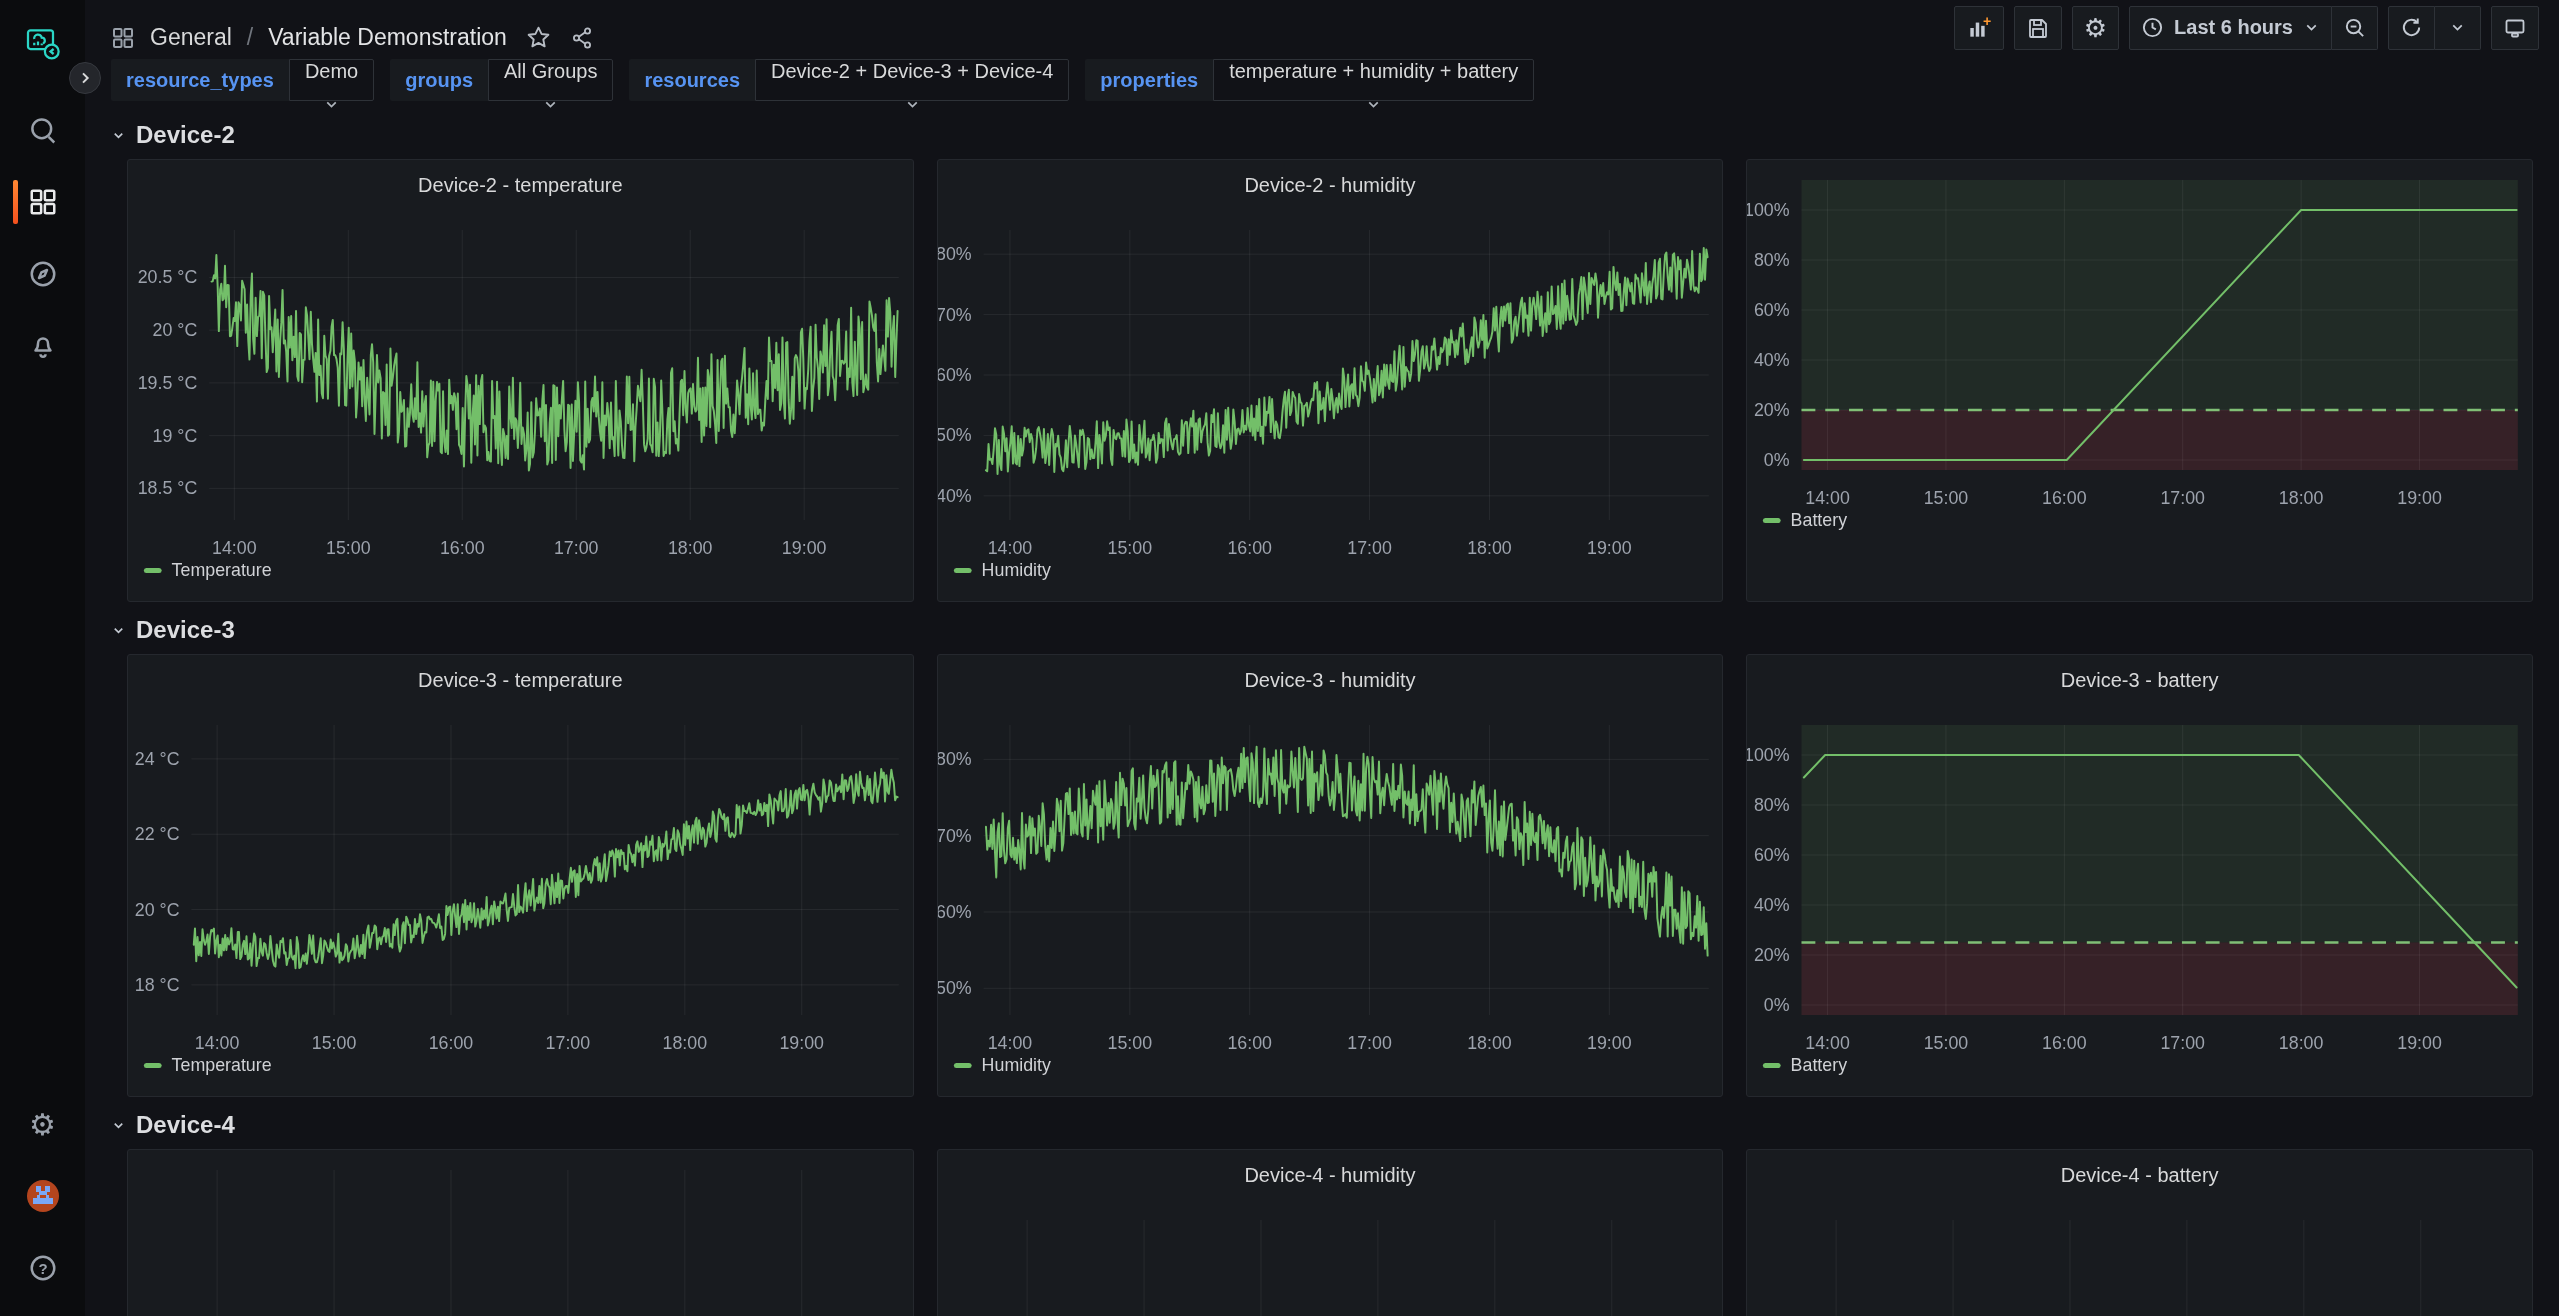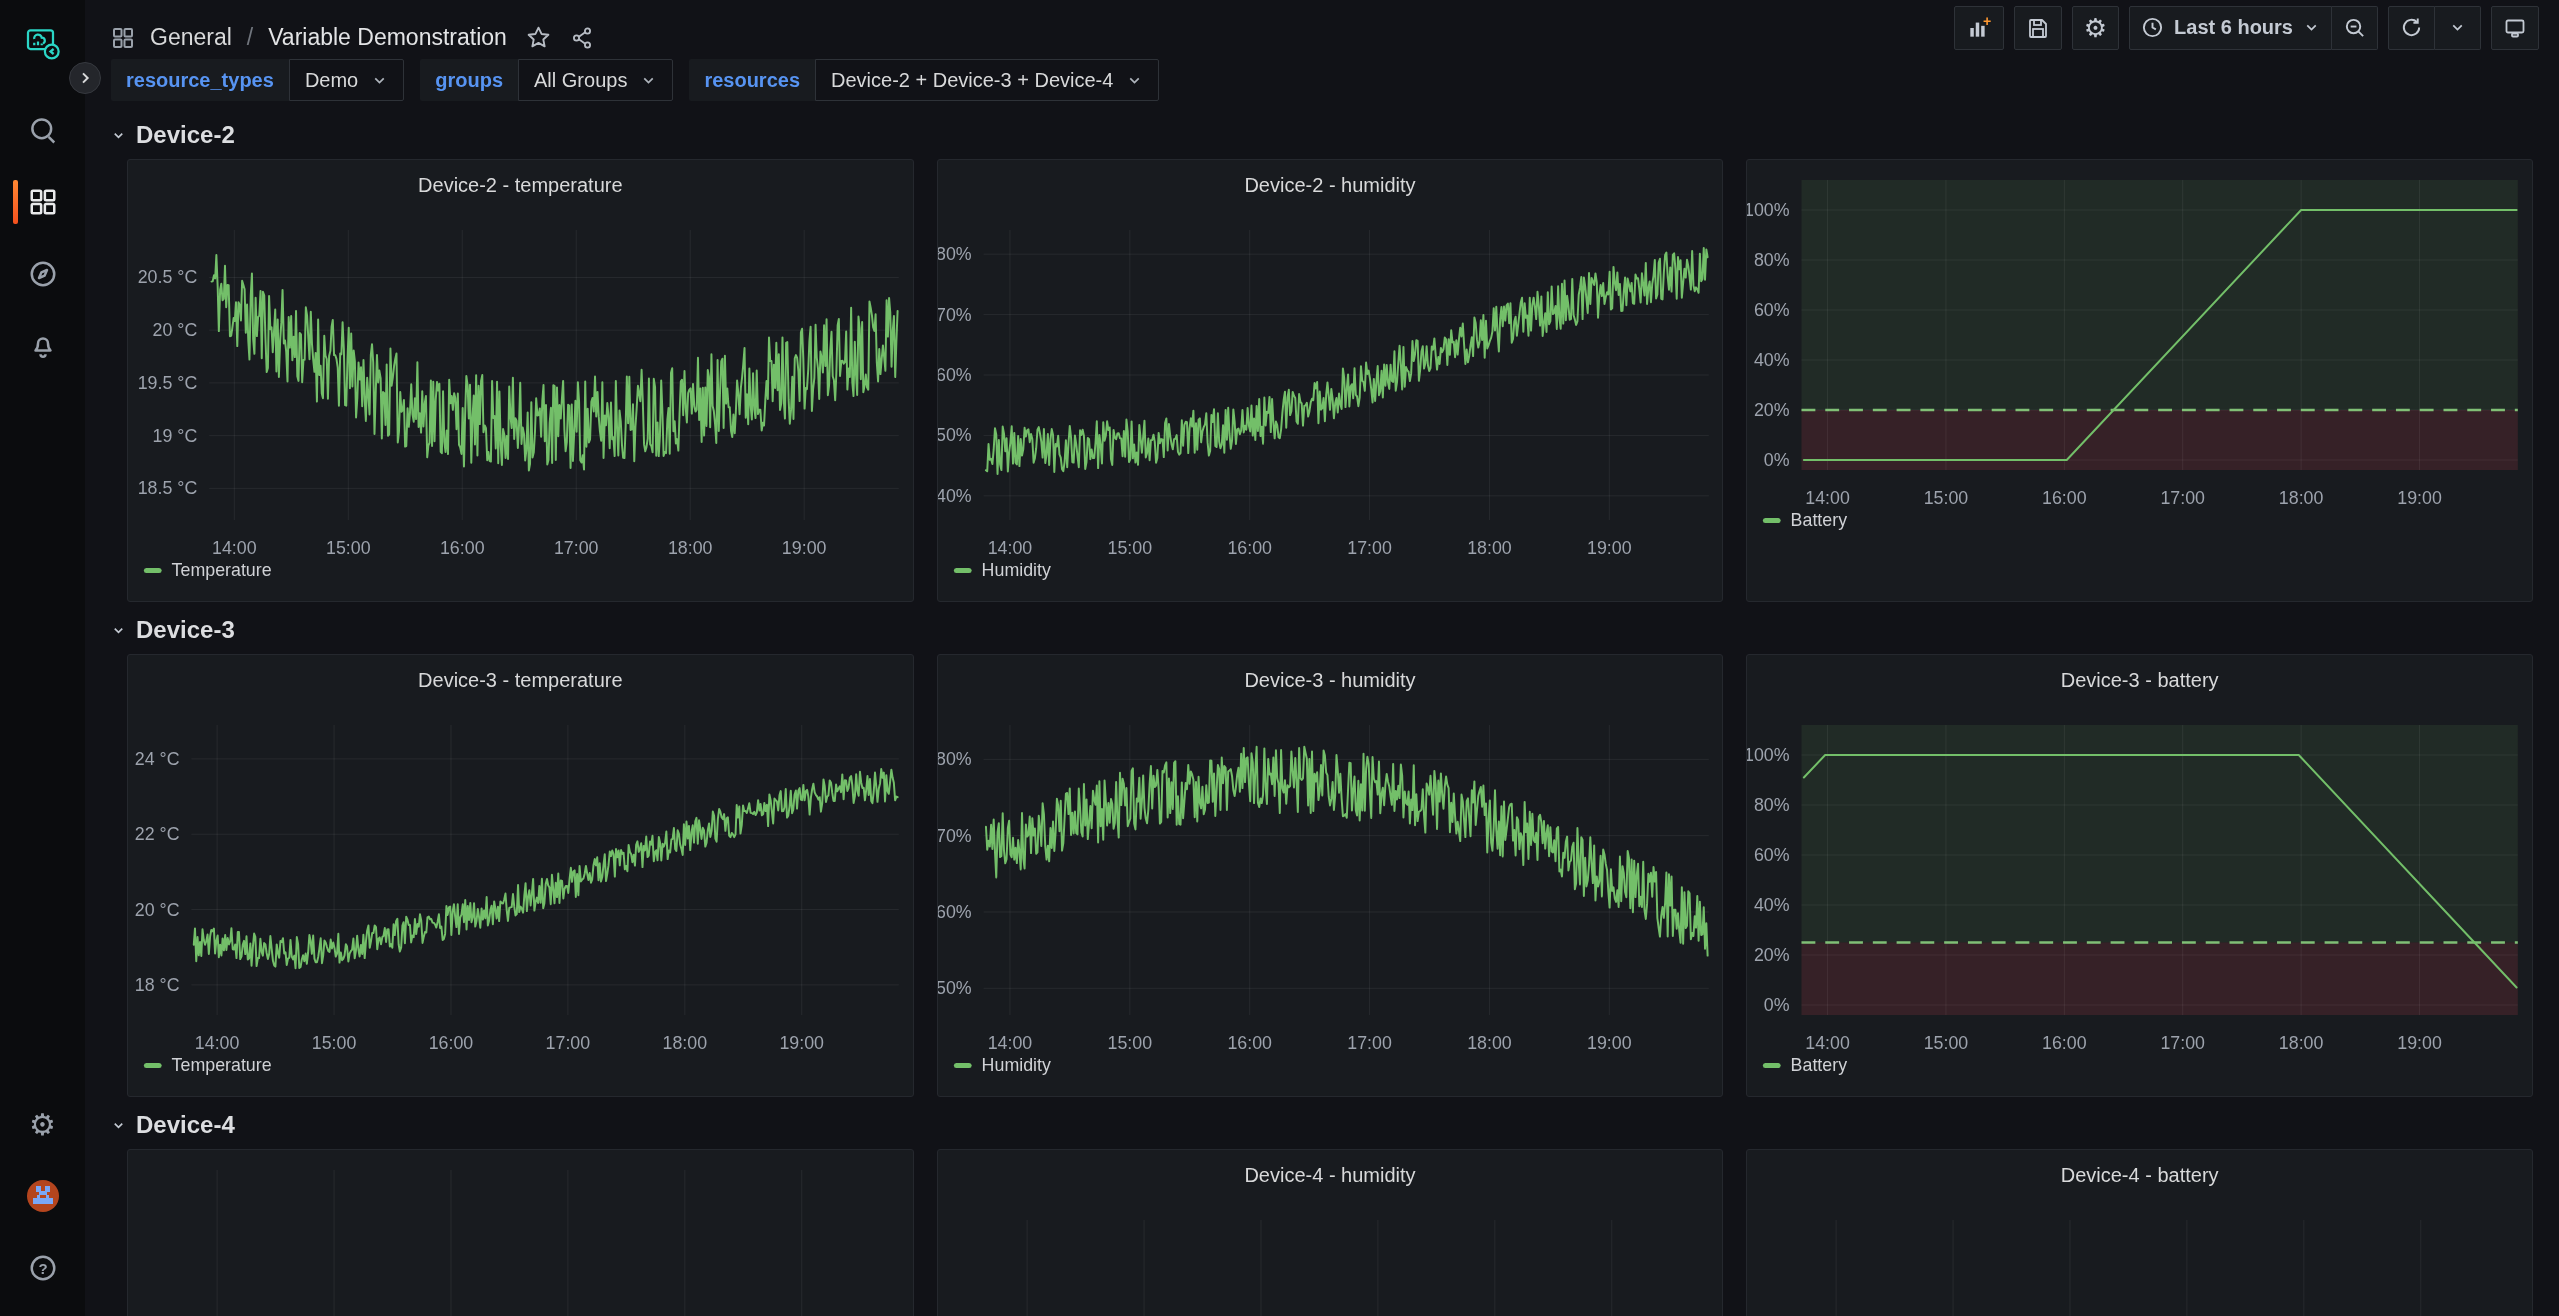--- a/index.html
+++ b/index.html
@@ -46,21 +46,21 @@
     display:flex; align-items:center; justify-content:center; gap:10px;
     font-size:20px; cursor:pointer; white-space:nowrap;
   }
   .tb-group .tb-btn + .tb-btn { border-left:none; border-radius:0 2px 2px 0; }
   .tb-group .tb-btn:first-child { border-radius:2px 0 0 2px;font-weight:bold; }
 
   
   .variables { display:flex; gap:16px; padding:8px 26px 10px; align-items:center; flex-wrap:wrap; }
   .var { display:flex; height:42px; font-size:20px; }
   .var-label { background:#181b1f; display:flex; align-items:center; padding:0 15px; color:#5794f2; font-weight:700; border-radius:2px 0 0 2px; }
-  .var-value { display:flex; align-items:center; gap:13px; padding:0 15px; border:1px solid #2e3238; background:#111217; border-radius:0 2px 2px 0; color:#d8d9da; cursor:pointer; }
+  .var-value { display:flex; align-items:center; gap:13px; padding:0 15px; border:1px solid #2e3238; background:#111217; border-radius:0 2px 2px 0; color:#d8d9da; cursor:pointer;flex-direction:column; }
   .var-value .chev { color:#aeb4bc; display:flex; }
 
   
   .dash { padding:0 26px 0; flex:1; }
   .row-header { display:flex; align-items:center; gap:10px; margin:10px 0 10px; font-size:24px; font-weight:700; color:#dcdde0; cursor:pointer; width:max-content; }
   .row-header .chev { color:#c4cad3; display:flex; }
   .panels { display:grid; grid-template-columns:repeat(3,1fr); gap:7px; margin-bottom:14px; }
   .panel { background:#181b1f; border:1px solid #25282e; border-radius:3px; height:443px; overflow:hidden;margin-left:16px; }
   .panel h2 { margin:0; height:50px; display:flex; align-items:center; justify-content:center; font-size:20px; font-weight:500; color:#d8d9da; cursor:pointer; }
   .chart { display:block; width:100%; height:392px; }
@@ -250,20 +250,31 @@
               <svg width="17" height="17" viewBox="0 0 24 24" fill="none" stroke="currentColor" stroke-width="2.4">
                 <polyline points="6 9 12 15 18 9"></polyline>
               </svg>
             </span>
           </span>
         </div>
         <div class="var">
           <span class="var-label">resources</span>
           <span class="var-value">
             <span>Device-2 + Device-3 + Device-4</span>
+            <span class="chev">
+              <svg width="17" height="17" viewBox="0 0 24 24" fill="none" stroke="currentColor" stroke-width="2.4">
+                <polyline points="6 9 12 15 18 9"></polyline>
+              </svg>
+            </span>
+          </span>
+        </div>
+        <div class="var">
+          <span class="var-label">properties</span>
+          <span class="var-value">
+            <span>temperature + humidity + battery</span>
             <span class="chev">
               <svg width="17" height="17" viewBox="0 0 24 24" fill="none" stroke="currentColor" stroke-width="2.4">
                 <polyline points="6 9 12 15 18 9"></polyline>
               </svg>
             </span>
           </span>
         </div>
       </div>
 
     <div class="dash" id="dash">

